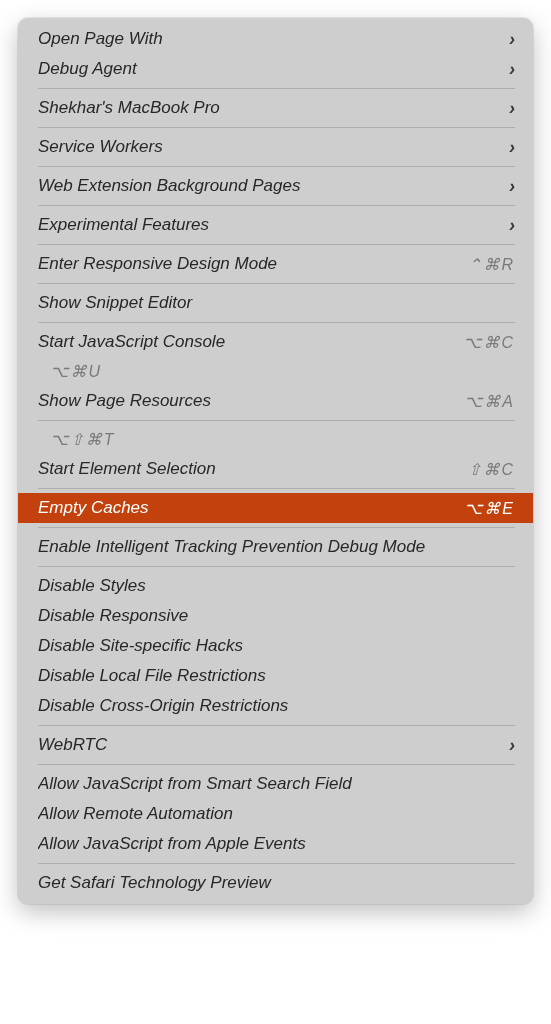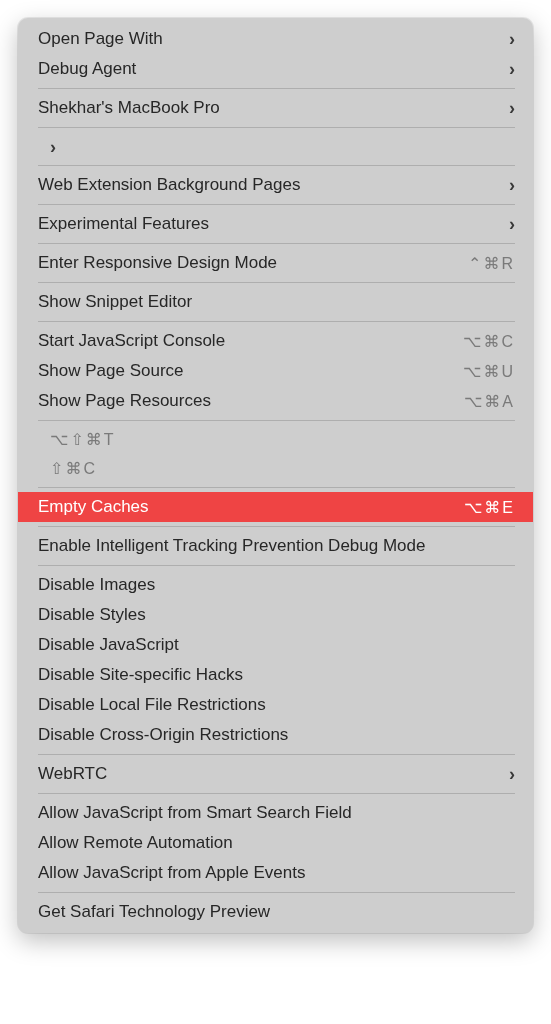--- a/index.html
+++ b/index.html
@@ -24,23 +24,24 @@
     }
     .menu-item {
       display: flex;
       align-items: center;
       justify-content: space-between;
       padding: 5px 18px 5px 20px;
       font-size: 17px;
       color: #272727;
       cursor: default;
       min-height: 29px;
+      font-style: italic;
     }
     .menu-item.highlighted {
-      background: #ef4444;
+      background: #c2410c;
       color: #ffffff;
       justify-content: space-between;
     }
     .menu-item.highlighted .shortcut {
       color: #ffffff;
     }
     .menu-label {
       flex: 1;
       white-space: nowrap;
       overflow: hidden;
@@ -78,20 +79,21 @@
       <span class="menu-label">Debug Agent</span>
       <span class="chevron">›</span>
     </div>
     <div class="separator"></div>
     <div class="menu-item">
       <span class="menu-label">Shekhar's MacBook Pro</span>
       <span class="chevron">›</span>
     </div>
     <div class="separator"></div>
     <div class="menu-item">
+      <span class="menu-label">Service Workers</span>
       <span class="chevron">›</span>
     </div>
     <div class="separator"></div>
     <div class="menu-item">
       <span class="menu-label">Web Extension Background Pages</span>
       <span class="chevron">›</span>
     </div>
     <div class="separator"></div>
     <div class="menu-item">
       <span class="menu-label">Experimental Features</span>
@@ -105,52 +107,49 @@
     <div class="separator"></div>
     <div class="menu-item">
       <span class="menu-label">Show Snippet Editor</span>
     </div>
     <div class="separator"></div>
     <div class="menu-item">
       <span class="menu-label">Start JavaScript Console</span>
       <span class="shortcut">⌥⌘C</span>
     </div>
     <div class="menu-item">
-      <span class="menu-label">Show Page Source</span>
       <span class="shortcut">⌥⌘U</span>
     </div>
     <div class="menu-item">
       <span class="menu-label">Show Page Resources</span>
       <span class="shortcut">⌥⌘A</span>
     </div>
     <div class="separator"></div>
     <div class="menu-item">
       <span class="shortcut">⌥⇧⌘T</span>
     </div>
     <div class="menu-item">
+      <span class="menu-label">Start Element Selection</span>
       <span class="shortcut">⇧⌘C</span>
     </div>
     <div class="separator"></div>
     <div class="menu-item highlighted">
       <span class="menu-label">Empty Caches</span>
       <span class="shortcut">⌥⌘E</span>
     </div>
     <div class="separator"></div>
     <div class="menu-item">
       <span class="menu-label">Enable Intelligent Tracking Prevention Debug Mode</span>
     </div>
     <div class="separator"></div>
     <div class="menu-item">
-      <span class="menu-label">Disable Images</span>
-    </div>
-    <div class="menu-item">
       <span class="menu-label">Disable Styles</span>
     </div>
     <div class="menu-item">
-      <span class="menu-label">Disable JavaScript</span>
+      <span class="menu-label">Disable Responsive</span>
     </div>
     <div class="menu-item">
       <span class="menu-label">Disable Site-specific Hacks</span>
     </div>
     <div class="menu-item">
       <span class="menu-label">Disable Local File Restrictions</span>
     </div>
     <div class="menu-item">
       <span class="menu-label">Disable Cross-Origin Restrictions</span>
     </div>

